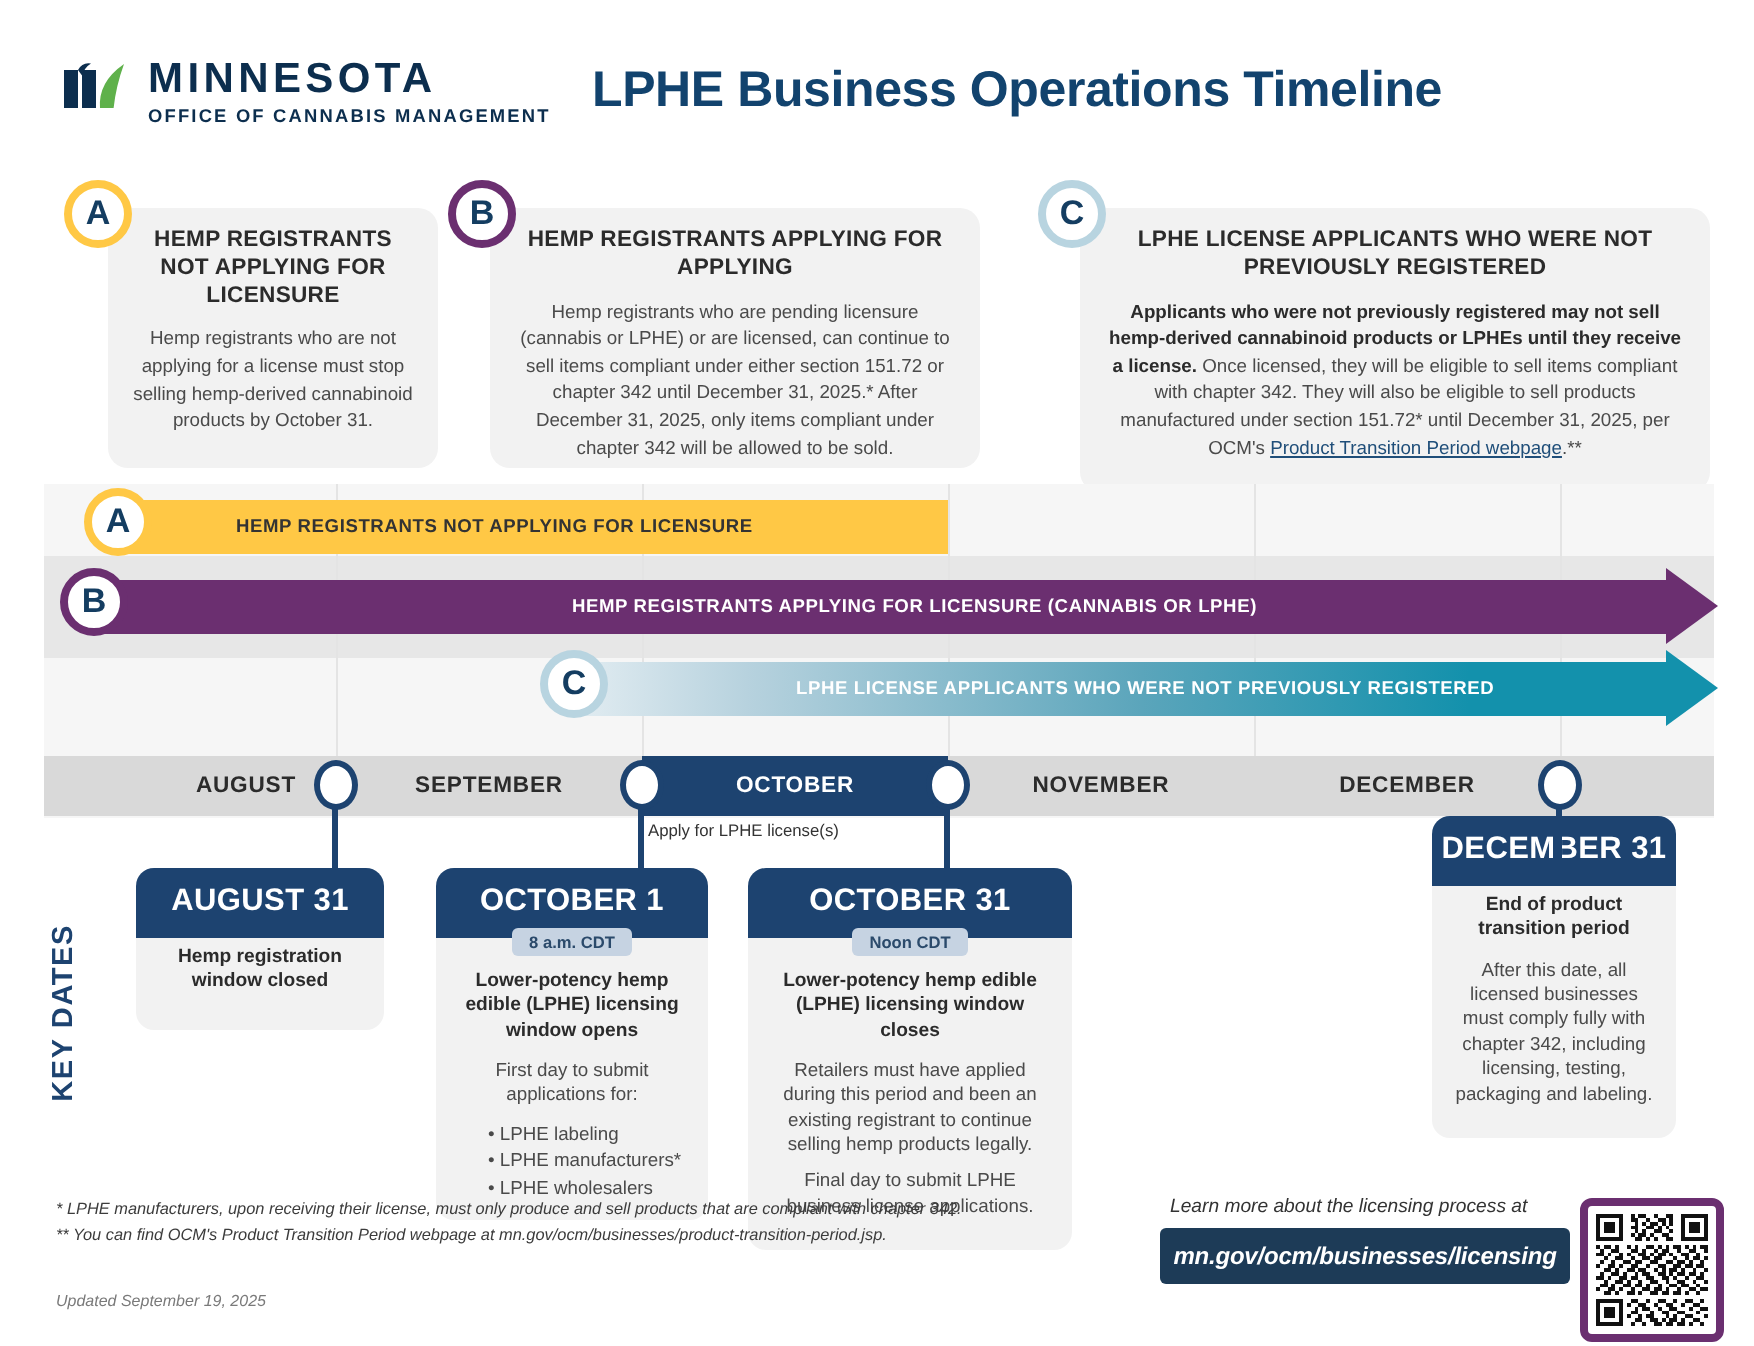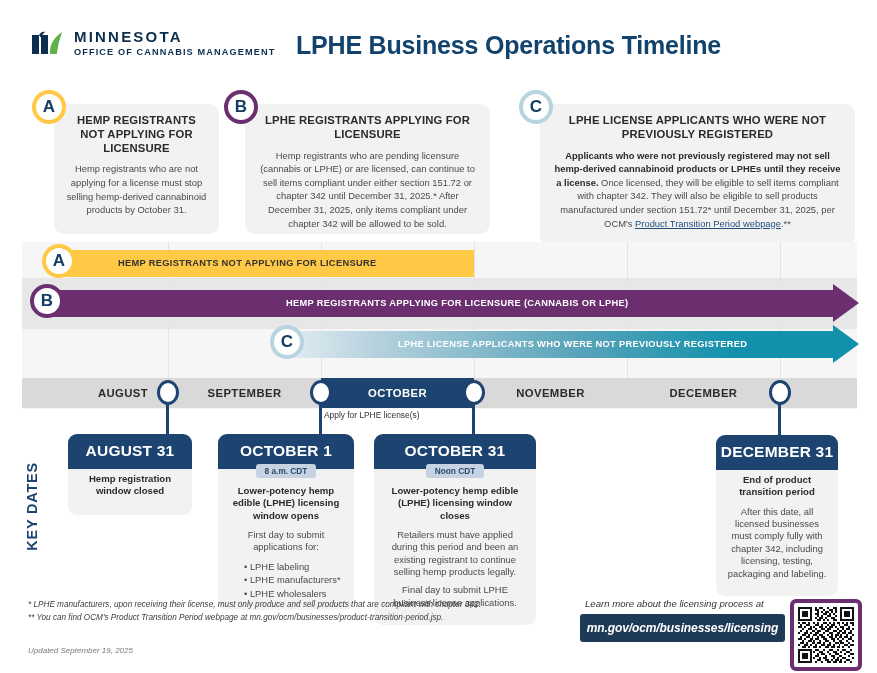--- a/index.html
+++ b/index.html
@@ -11,21 +11,21 @@
     overflow: hidden;
     color: #1b3a5c;
   }
 
   
   .header { position:absolute; left:0; top:0; width:877px; height:80px; }
   .logo-wrap { position:absolute; left:30px; top:28px; display:flex; align-items:flex-start; }
   .mn-mark { width:36px; height:28px; position:relative; margin-right:8px; }
   .logo-text { padding-top:1px; }
   .logo-minnesota {
-    font-size:15px; font-weight:bold; letter-spacing:2.2px;
+    font-size:21px; font-weight:bold; letter-spacing:2.2px;
     color:#0c2e4e; line-height:1; font-family:"Liberation Sans", sans-serif;
   }
   .logo-sub {
     font-size:9.2px; font-weight:bold; letter-spacing:1.1px;
     color:#0c2e4e; margin-top:4px; line-height:1;
   }
   .header-title {
     position:absolute; left:296px; top:31px;
     font-size:25px; font-weight:bold; color:#12436e;
     letter-spacing:-0.2px;
@@ -123,21 +123,21 @@
     line-height:1.28; margin-bottom:7px;
   }
   .kd-p { font-size:9.4px; color:#4a4a4a; line-height:1.32; margin-bottom:6px; }
   .kd-list { font-size:9.4px; color:#4a4a4a; line-height:1.45; text-align:left;
     padding-left:16px; }
   .kd-list div::before { content:"• "; }
 
   #kd-1 { left:68px; top:434px; width:124px; }
   #kd-2 { left:218px; top:434px; width:136px; }
   #kd-3 { left:374px; top:434px; width:162px; }
-  #kd-4 { left:716px; top:435px; width:122px; }
+  #kd-4 { left:716px; top:408px; width:122px; }
 
   
   .footnotes { position:absolute; left:28px; top:598px; width:540px; }
   .fn {
     font-size:8.2px; color:#3c3c3c; font-style:italic; line-height:1.6;
   }
   .updated {
     position:absolute; left:28px; top:646px;
     font-size:8px; color:#7a7a7a; font-style:italic;
   }
@@ -186,21 +186,21 @@
 <div class="cards">
 
   <div class="badge badge-a" style="left:32px; top:2px;">A</div>
   <div class="card" id="card-a">
     <div class="card-title">HEMP REGISTRANTS NOT APPLYING FOR LICENSURE</div>
     <div class="card-body">Hemp registrants who are not applying for a license must stop selling hemp-derived cannabinoid products by October 31.</div>
   </div>
 
   <div class="badge badge-b" style="left:224px; top:2px;">B</div>
   <div class="card" id="card-b">
-    <div class="card-title">LPHE REGISTRANTS APPLYING FOR LICENSURE</div>
+    <div class="card-title">HEMP REGISTRANTS APPLYING FOR APPLYING</div>
     <div class="card-body">Hemp registrants who are pending licensure (cannabis or LPHE) or are licensed, can continue to sell items compliant under either section 151.72 or chapter 342 until December 31, 2025.* After December 31, 2025, only items compliant under chapter 342 will be allowed to be sold.</div>
   </div>
 
   <div class="badge badge-c" style="left:519px; top:2px;">C</div>
   <div class="card" id="card-c">
     <div class="card-title">LPHE LICENSE APPLICANTS WHO WERE NOT PREVIOUSLY REGISTERED</div>
     <div class="card-body">
       <b>Applicants who were not previously registered may not sell hemp-derived cannabinoid products or LPHEs until they receive a license.</b><span> Once licensed, they will be eligible to sell items compliant with chapter 342. They will also be eligible to sell products manufactured under section 151.72* until December 31, 2025, per OCM's </span><a href="#">Product Transition Period webpage</a><span>.**</span>
     </div>
   </div>

